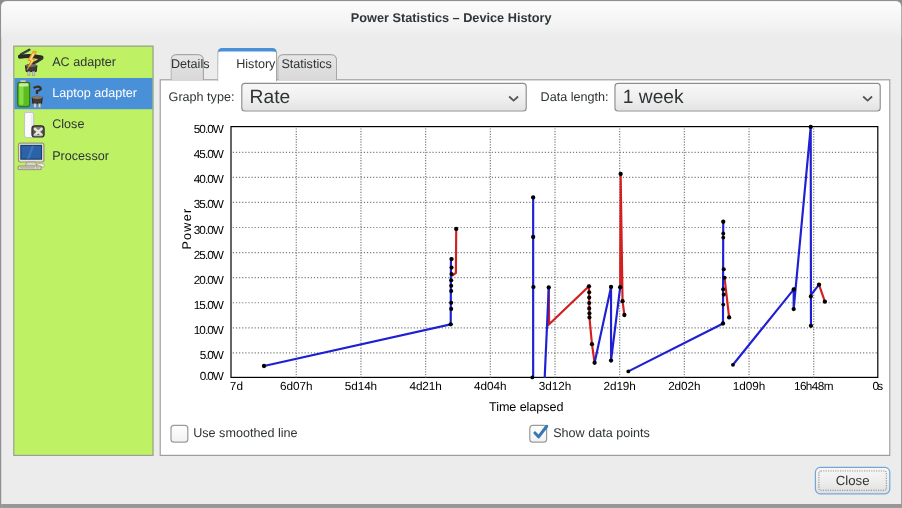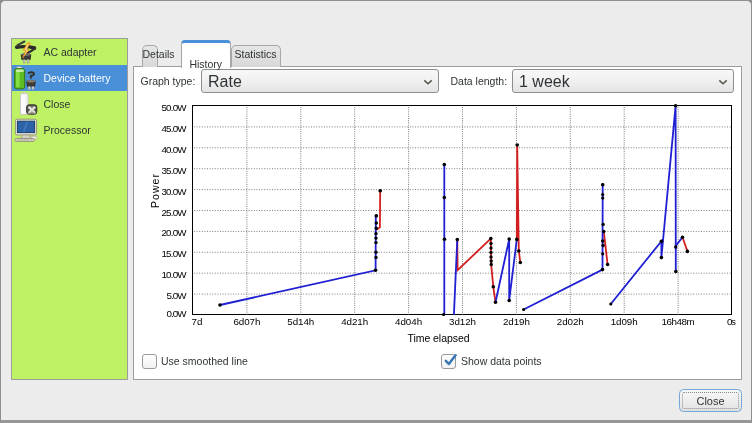--- a/index.html
+++ b/index.html
@@ -41,21 +41,21 @@
     top:44px; height:22px; z-index:2;
     background:linear-gradient(#e6e6e6,#d8d8d8);
     border:1px solid #a8a8a8; border-bottom:none;
     border-radius:5px 5px 0 0; padding-top:2px;
   }
   .tab.on {
     top:39px; height:28px; z-index:3;
     background:#ffffff;
     border:1px solid #a5a5a5; border-bottom:none;
     border-top:3px solid #4a90d9;
-    border-radius:4px 4px 0 0; padding-top:15px;
+    border-radius:4px 4px 0 0; padding-top:5px;text-align:right;
   }
   .lbl { position:absolute; font-size:10.5px; color:#2e3436; white-space:nowrap; }
   .combo {
     position:absolute; top:68px; height:24px;
     background:linear-gradient(#f8f8f8,#efefef 55%,#e3e3e3);
     border:1px solid #8e8e8e; border-radius:3px;
     font-size:16px; color:#2e3436; line-height:23px; padding-left:6px;
   }
   .combo .chev { position:absolute; right:3px; top:5px; width:14px; height:14px; }
   .cb {
@@ -71,20 +71,23 @@
   }
   #closebtn .focus {
     position:absolute; left:2px; top:2px; right:2px; bottom:2px;
     border:1px dotted #8a8a8a; border-radius:2px;
   }
   #bottomedge { position:absolute; left:0px; top:419px; width:750px; height:3px; background:#979797; }
 </style>
 </head>
 <body>
 <div id="win">
+  <div id="titlebar">
+      <div id="title">Power Statistics – Device History</div>
+    </div>
 
   <div id="list">
     <div class="row" style="top:0px;">
       <svg class="ic" viewBox="0 0 24 24">
         <path d="M10.5 1.5 L3.5 5.2" stroke="#3d3d3d" stroke-width="2" fill="none" stroke-linecap="round"></path>
         <path d="M2.6 7.2 Q12 5.8 20.6 8.0" stroke="#2a2a2a" stroke-width="3.4" fill="none" stroke-linecap="round"></path>
         <path d="M20.8 8.6 Q16 12.4 11.5 13.4" stroke="#333333" stroke-width="2.4" fill="none" stroke-linecap="round"></path>
         <path d="M7.2 14.6 Q12 12.6 16.8 14.6 L16.2 19.6 L7.8 19.6 Z" fill="#3b3b3b" stroke="#222" stroke-width="0.8"></path>
         <ellipse cx="12" cy="14.6" rx="4.8" ry="1.3" fill="#6f6f6f"></ellipse>
         <rect x="9.2" y="19.6" width="1.8" height="3.4" fill="#cfcfcf" stroke="#8a8a8a" stroke-width="0.5"></rect>
@@ -99,21 +102,21 @@
         <rect x="2.8" y="0.8" width="4.8" height="3" rx="0.9" fill="#f2f2f2" stroke="#9a9a9a" stroke-width="0.6"></rect>
         <rect x="0.7" y="2.6" width="10" height="20.2" rx="2" fill="#5cbc22" stroke="#35760a" stroke-width="1"></rect>
         <rect x="2" y="4" width="3.6" height="17.4" rx="1.6" fill="#8ae246" opacity="0.9"></rect>
         <rect x="1.8" y="3.4" width="8" height="2.6" rx="1.2" fill="#d0f0b8" opacity="0.9"></rect>
         <path d="M14 7.4 Q17.5 5.2 19.6 7.0 Q21.2 8.8 16.8 10.0 L16.8 12.4" stroke="#36322a" stroke-width="1.9" fill="none"></path>
         <path d="M12.8 15.2 Q16.8 13.2 21.2 15.2 L20.6 20.4 L13.4 20.4 Z" fill="#403c36" stroke="#221d17" stroke-width="0.8"></path>
         <ellipse cx="17" cy="15.2" rx="4.2" ry="1.2" fill="#827c70"></ellipse>
         <rect x="14.2" y="20.4" width="2" height="3.2" fill="#d8d8d8" stroke="#8a8a8a" stroke-width="0.5"></rect>
         <rect x="18" y="20.4" width="2" height="3.2" fill="#d8d8d8" stroke="#8a8a8a" stroke-width="0.5"></rect>
       </svg>
-      <div class="tx">Device battery</div>
+      <div class="tx">Laptop adapter</div>
     </div>
     <div class="row" style="top:51.5px;">
       <svg class="ic" viewBox="0 0 24 24">
         <rect x="8.4" y="0.4" width="3.6" height="2" rx="0.7" fill="#efe9d7" stroke="#cdc5ab" stroke-width="0.6"></rect>
         <rect x="6.4" y="1.6" width="7.6" height="21" rx="1.6" fill="#fbfbfb" stroke="#c6c6c6" stroke-width="1"></rect>
         <rect x="11.6" y="2.8" width="1.6" height="18.6" fill="#ededed"></rect>
         <rect x="12.6" y="12.8" width="10.2" height="9.4" rx="2.4" fill="#504f49" stroke="#2e2d29" stroke-width="0.9"></rect>
         <rect x="13.7" y="13.9" width="8" height="3.6" rx="1.5" fill="#7e7d74"></rect>
         <path d="M15.2 15.4 L20.6 20.3 M20.6 15.4 L15.2 20.3" stroke="#e4e4de" stroke-width="2.1" stroke-linecap="round"></path>
         <rect x="13.9" y="20.3" width="7.6" height="1.2" fill="#bcbcb4"></rect>
@@ -129,21 +132,21 @@
         <ellipse cx="20" cy="19.8" rx="3.2" ry="1.7" fill="#f2efe6" stroke="#aaa493" stroke-width="0.7"></ellipse>
         <rect x="1" y="20.4" width="19.4" height="3" rx="1.2" fill="#e4e0d2" stroke="#8f8a78" stroke-width="0.9"></rect>
         <rect x="2.6" y="21.3" width="12.6" height="1.2" fill="#b7b2a0"></rect>
         <rect x="16" y="21.3" width="2.8" height="1.2" fill="#b7b2a0"></rect>
       </svg>
       <div class="tx">Processor</div>
     </div>
   </div>
 
   <div id="panel"></div>
-  <div class="tab off" style="left:140.5px; width:16px;">Details</div>
+  <div class="tab off" style="left:140.5px; width:28px;">Details</div>
   <div class="tab off" style="left:229.5px; width:50px;">Statistics</div>
   <div class="tab on" style="left:180px; width:49.5px;">History</div>
 
   <div class="lbl" style="left:139.5px; top:74px;">Graph type:</div>
   <div class="combo" style="left:200px; width:238px;">Rate
     <svg class="chev" viewBox="0 0 14 14">
         <path d="M3.3 5.4 L7 8.8 L10.7 5.4" stroke="#56564f" stroke-width="1.5" fill="none"></path>
       </svg>
   </div>
   <div class="lbl" style="left:449.5px; top:74px;">Data length:</div>

